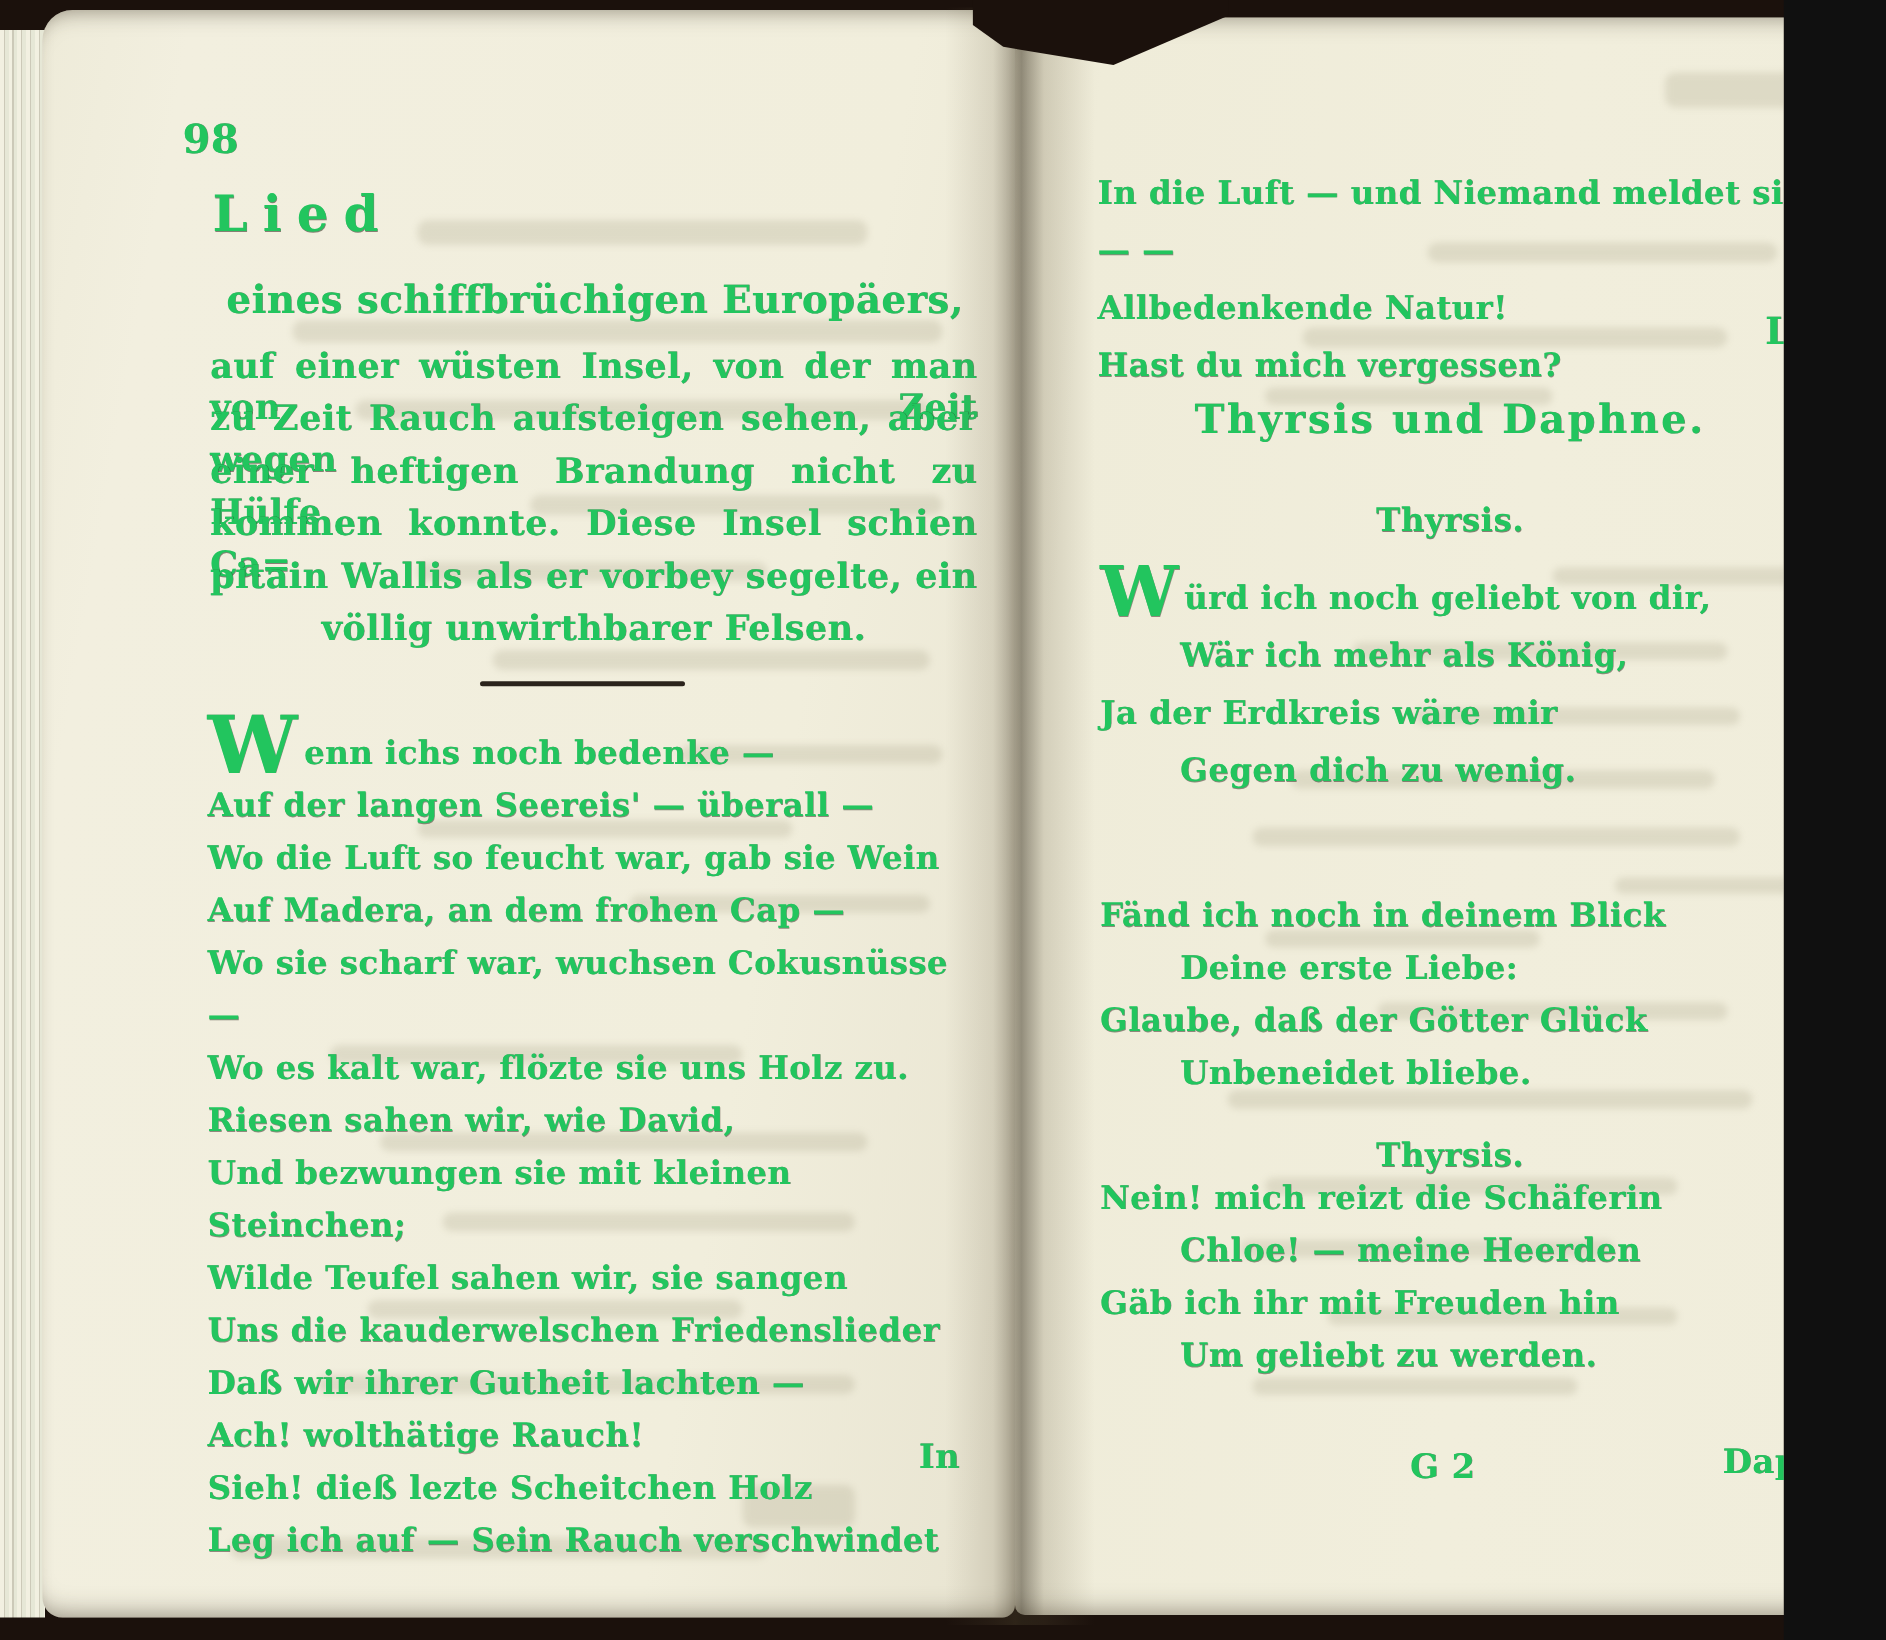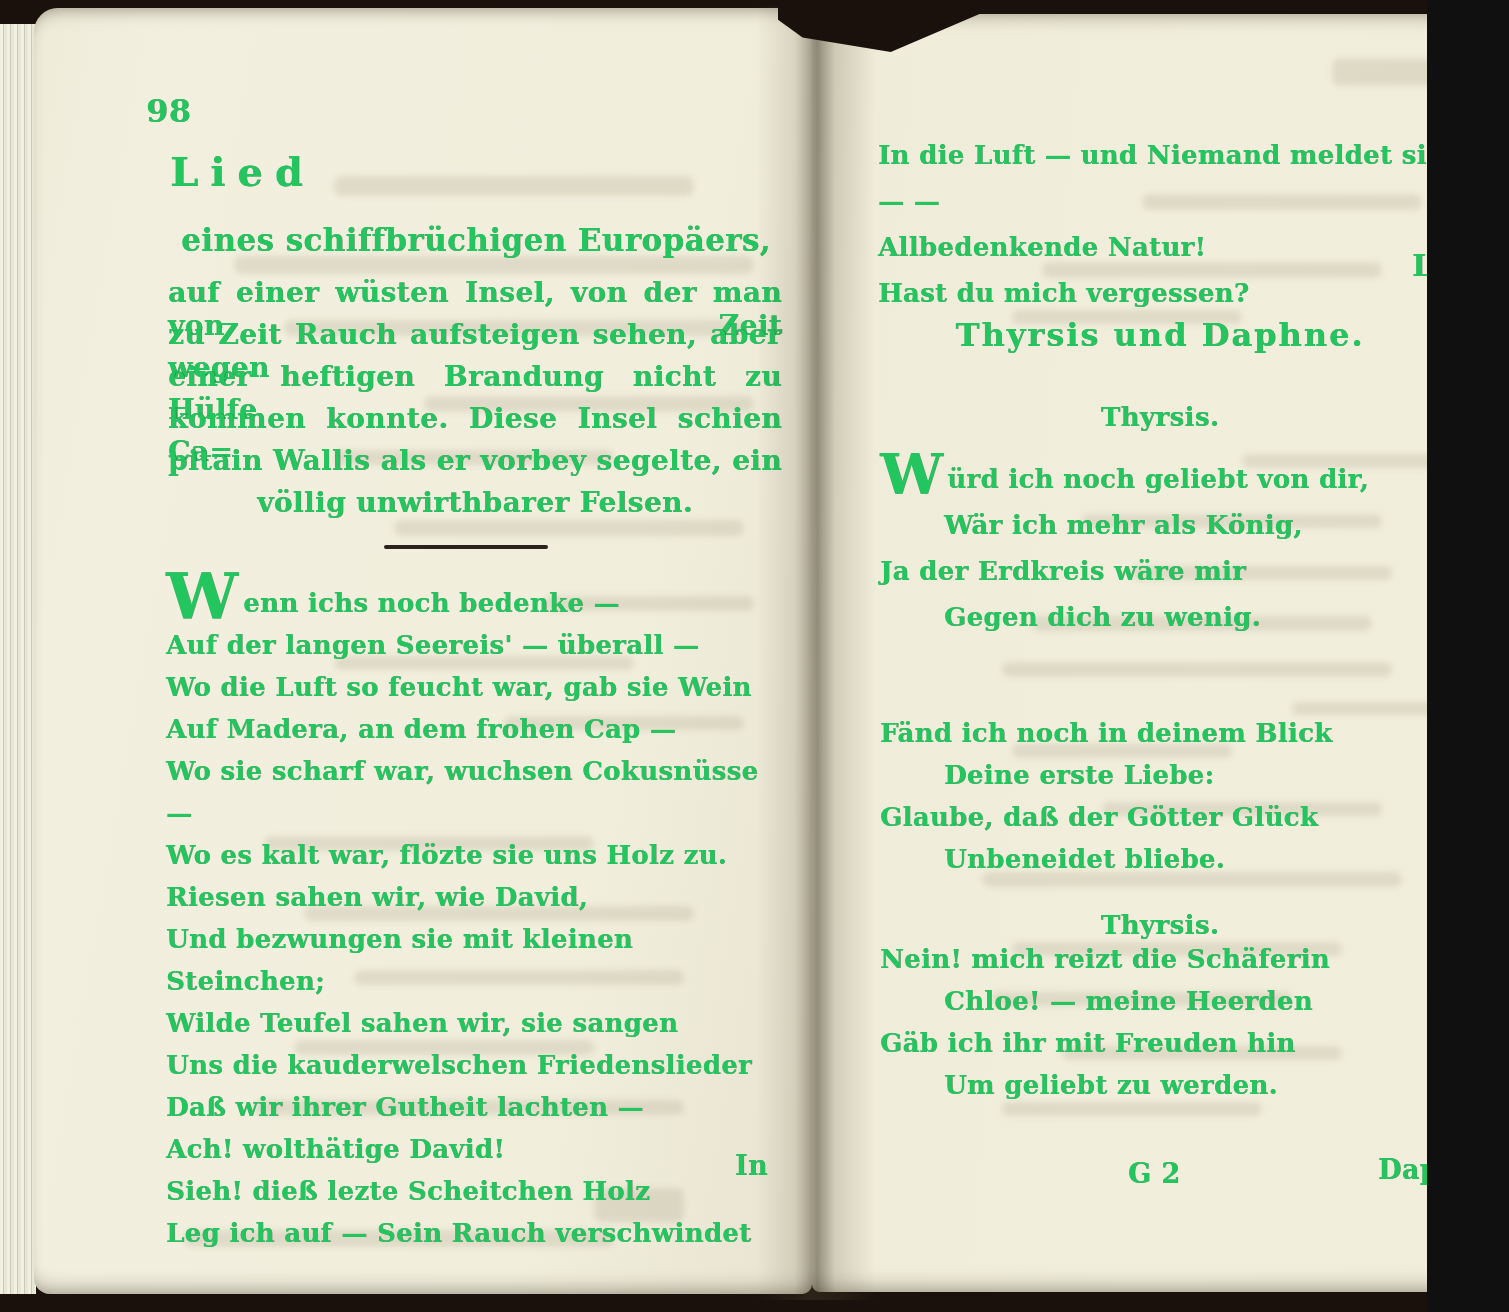--- a/index.html
+++ b/index.html
@@ -123,21 +123,21 @@
     <div class="poem-line">Auf der langen Seereis' — überall —</div>
     <div class="poem-line">Wo die Luft so feucht war, gab sie Wein</div>
     <div class="poem-line">Auf Madera, an dem frohen Cap —</div>
     <div class="poem-line">Wo sie scharf war, wuchsen Cokusnüsse —</div>
     <div class="poem-line">Wo es kalt war, flözte sie uns Holz zu.</div>
     <div class="poem-line">Riesen sahen wir, wie David,</div>
     <div class="poem-line">Und bezwungen sie mit kleinen Steinchen;</div>
     <div class="poem-line">Wilde Teufel sahen wir, sie sangen</div>
     <div class="poem-line">Uns die kauderwelschen Friedenslieder</div>
     <div class="poem-line">Daß wir ihrer Gutheit lachten —</div>
-    <div class="poem-line">Ach! wolthätige David!</div>
+    <div class="poem-line">Ach! wolthätige Rauch!</div>
     <div class="poem-line">Sieh! dieß lezte Scheitchen Holz</div>
     <div class="poem-line">Leg ich auf — Sein Rauch verschwindet</div>
   </div>
 
   <div class="txt lp-catch">In</div>
 
   <div class="txt rp-num">99</div>
 
   <div class="rp-cont">
     <div class="poem-line">In die Luft — und Niemand meldet sich — —</div>

